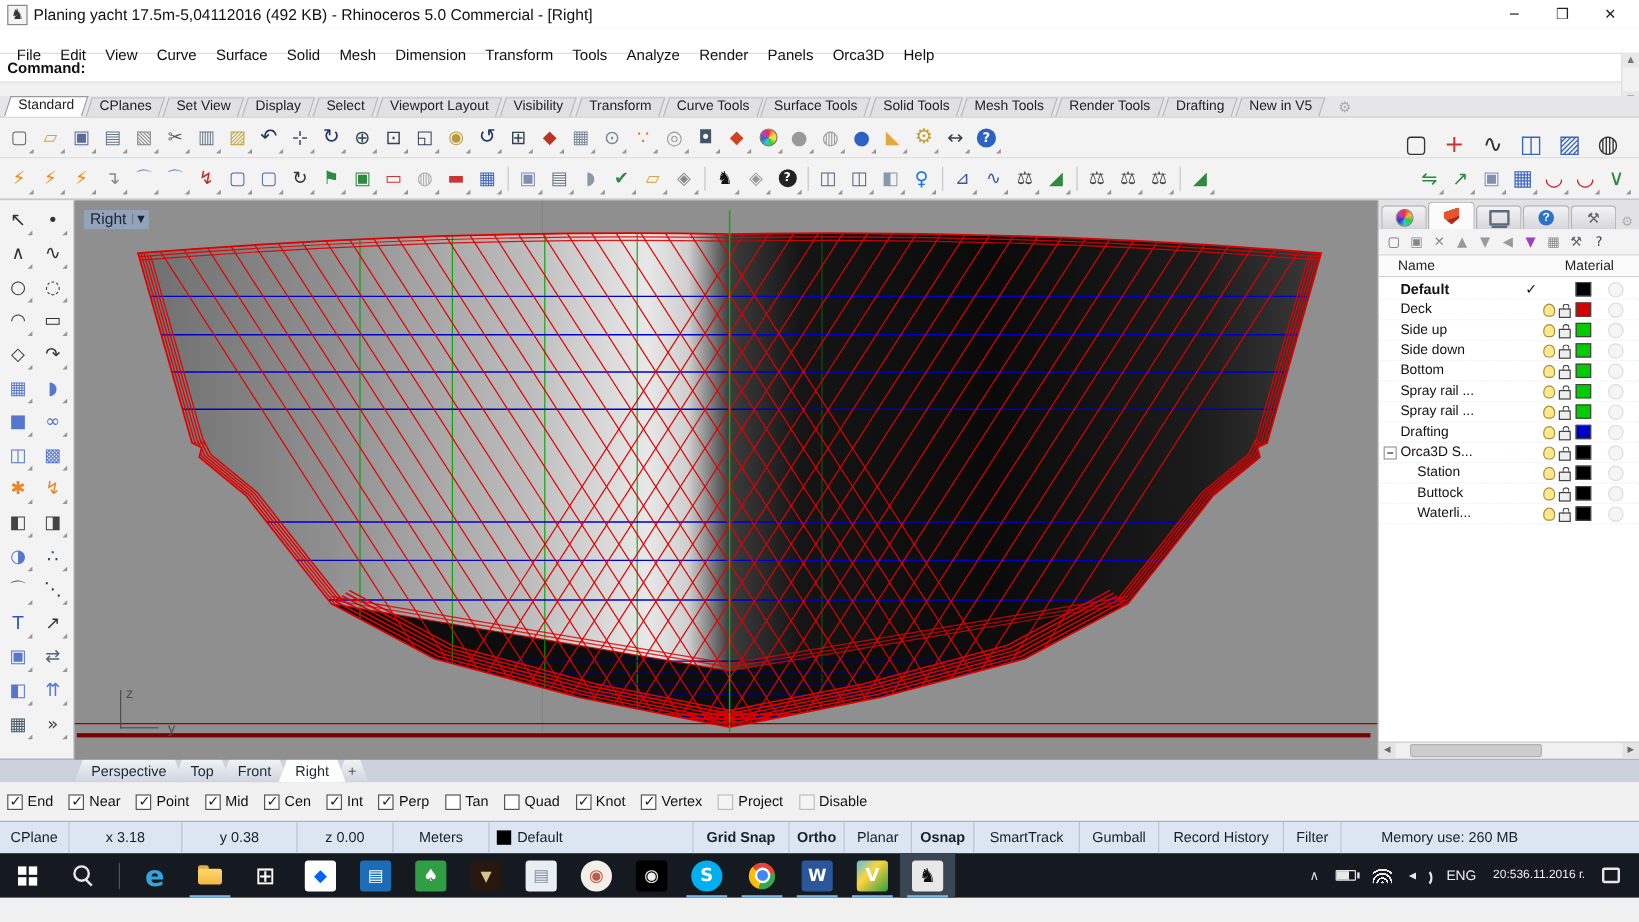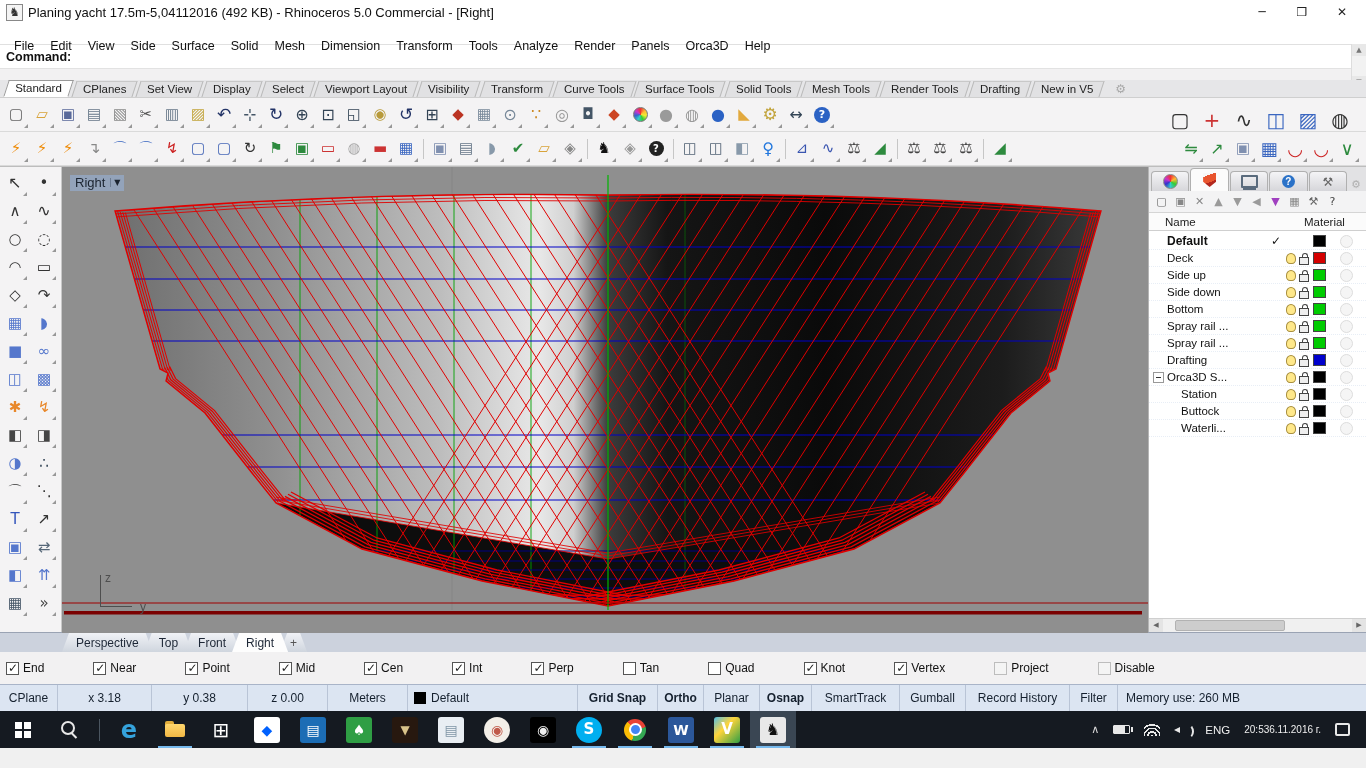--- a/index.html
+++ b/index.html
@@ -102,31 +102,31 @@
   .ps-thumb { width:110px; height:11px; background:#cdcdcd; border:1px solid #b2b2b2; margin-left:12px; border-radius:2px; }
   .ps-track { flex:1; }
 
   
   .vtabs { height:20px; background:#ccd2dd; display:flex; align-items:stretch; padding-left:66px; border-top:1px solid #9aa3b3; }
   .vtab { padding:1px 14px; font-size:12px; color:#1d2736; background:linear-gradient(#f0f2f6,#cfd5de); clip-path:polygon(7px 0,calc(100% - 7px) 0,100% 100%,0 100%); margin:0 -4px; display:flex; align-items:center; }
   .vtab.active { background:#fdfdfd; z-index:2; }
   .vtab.add { padding:1px 10px; color:#555; }
 
   
-  .osnap-row { height:32px; background:#f2f1f2; display:flex; align-items:center; padding-left:6px;gap:36px; }
+  .osnap-row { height:32px; background:#f2f1f2; display:flex; align-items:center; padding-left:6px; }
   .osnap-item { display:flex; align-items:center; margin-right:13px; font-size:12px; color:#111; }
   .cb { width:13px; height:13px; border:1px solid #555; background:#fff; position:relative; margin-right:4px; flex:none; }
   .cb.checked::before { content:"✓"; position:absolute; left:1px; top:-2px; font-size:12px; font-weight:bold; color:#222; font-family:"DejaVu Sans",sans-serif; }
   .cb.dim { border-color:#bdbdbd; background:#f4f4f4; }
 
   
   .statusbar { height:27px; background:#dce5f2; border-top:1px solid #a9b4c8; display:flex; align-items:stretch; font-size:12px; color:#15202e; }
   .scell { display:flex; align-items:center; justify-content:center; border-right:1px solid #b9c4d6; padding:0 4px; white-space:nowrap; }
   .scell.bold { font-weight:bold; }
-  .scell.grow { flex:1; justify-content:flex-start; padding-left:8px; border-right:none; }
+  .scell.grow { flex:1; justify-content:flex-start; padding-left:8px; border-right:none;margin-left:25px; }
   .scell .sw2 { display:none; width:12px; height:12px; background:#000; margin-right:5px; }
   .scell.has-swatch { justify-content:flex-start; padding-left:6px; }
   .scell.has-swatch .sw2 { display:inline-block; }
 
   
   .taskbar { height:37px; background:#151a21; display:flex; align-items:stretch; }
   .tb-items { display:flex; align-items:stretch; }
   .tb-item { width:46px; display:flex; align-items:center; justify-content:center; position:relative; }
   .tb-item.divider { width:14px; }
   .tb-item.open::after { content:""; position:absolute; left:6px; right:6px; bottom:0; height:2px; background:#76b9ed; }
@@ -171,21 +171,21 @@
       <span class="wc">❒</span>
       <span class="wc">✕</span>
     </span>
   </div>
 
   <div class="menubar">
 
   <span class="menu-item">File</span>
       <span class="menu-item">Edit</span>
       <span class="menu-item">View</span>
-      <span class="menu-item">Side</span>
+      <span class="menu-item">Curve</span>
       <span class="menu-item">Surface</span>
       <span class="menu-item">Solid</span>
       <span class="menu-item">Mesh</span>
       <span class="menu-item">Dimension</span>
       <span class="menu-item">Transform</span>
       <span class="menu-item">Tools</span>
       <span class="menu-item">Analyze</span>
       <span class="menu-item">Render</span>
       <span class="menu-item">Panels</span>
       <span class="menu-item">Orca3D</span>

